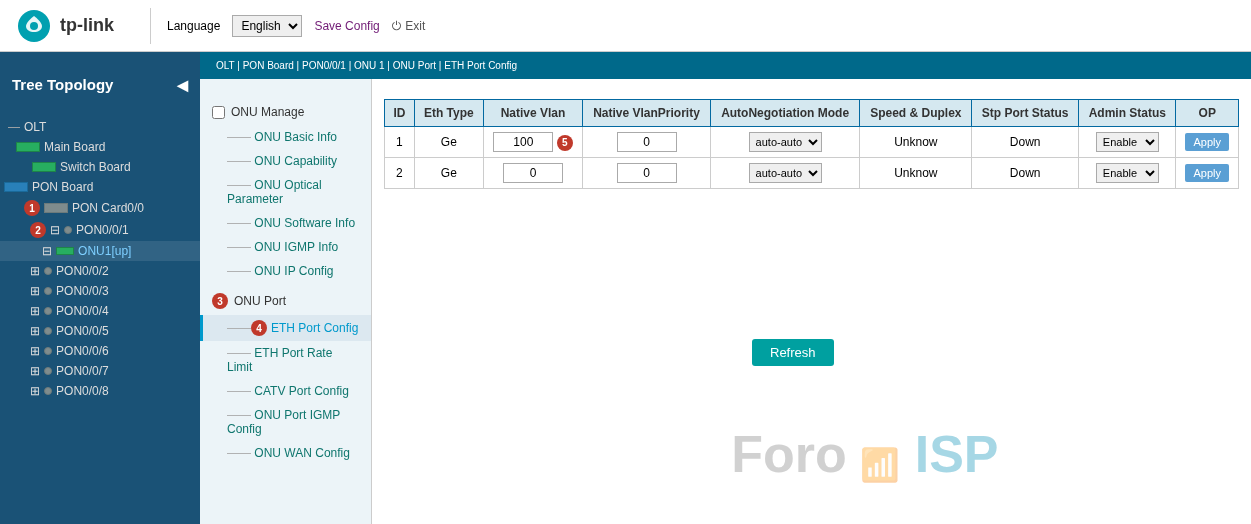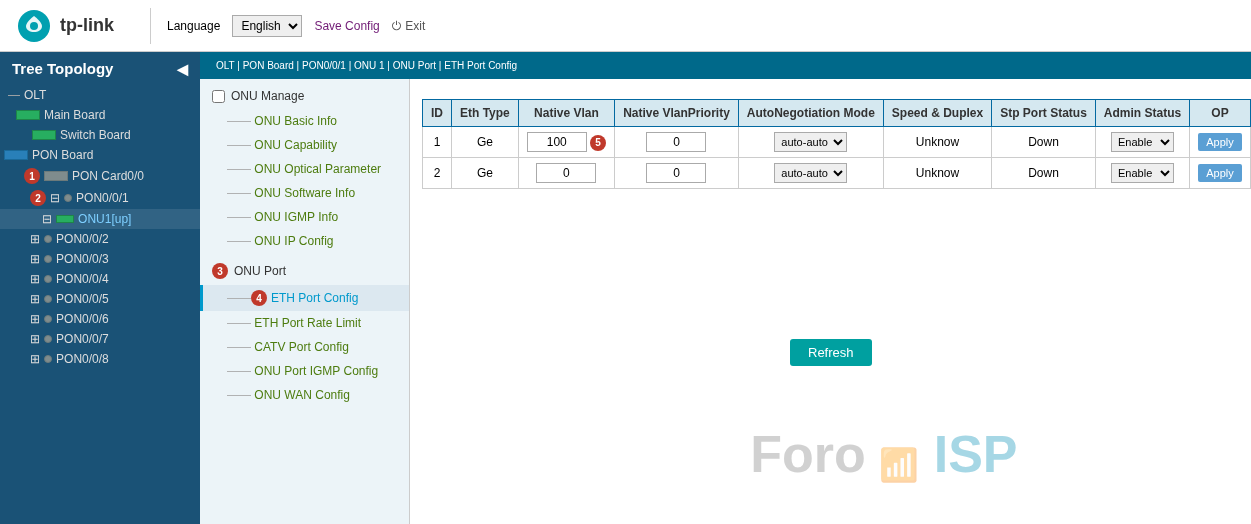--- a/index.html
+++ b/index.html
@@ -23,21 +23,21 @@
     
     .main-layout { display: flex; height: calc(100vh - 52px); }
 
     
     .sidebar {
       width: 200px; background: #1a5276; color: #fff;
       flex-shrink: 0; overflow-y: auto;
     }
     .sidebar-header {
       display: flex; align-items: center; justify-content: space-between;
-      padding: 8px 12px; background: #1a5276; font-size: 15px; font-weight: bold;
+      padding: 24px 12px; background: #1a5276; font-size: 15px; font-weight: bold;
     }
     .sidebar-toggle { cursor: pointer; color: #fff; font-size: 14px; }
     .node-icon {
       display: inline-block; width: 24px; height: 10px;
       background: #2c3e50; border: 1px solid #555; margin-right: 4px; vertical-align: middle;
     }
     .node-icon.green { background: #27ae60; border-color: #1e8449; }
     .node-icon.blue { background: #2980b9; border-color: #1a6a9a; }
     .node-icon.gray { background: #7f8c8d; border-color: #6c7a7b; }
     .node-icon.small { width: 8px; height: 8px; border-radius: 50%; }
@@ -54,30 +54,30 @@
     
     .breadcrumb {
       background: #00698a; color: #ffffff; padding: 8px 16px; font-size: 10px;
     }
 
     
     .main-content { flex: 1; display: flex; overflow: hidden; background: #fff; }
 
     
     .left-nav {
-      width: 210px; background: #ecf4f8; border-right: 1px solid #ccc;
-      padding: 4px 0; overflow-y: auto;
+      width: 172px; background: #ecf4f8; border-right: 1px solid #ccc;
+      padding: 20px 0; overflow-y: auto;
     }
     .nav-section-title {
       display: flex; align-items: center; padding: 6px 12px;
       font-size: 12px; color: #333; font-weight: normal;
     }
     .nav-section-title .checkbox { margin-right: 6px; }
     .nav-item {
-      padding: 5px 12px 5px 24px; font-size: 12px; color: #4d7c0f;
+      padding: 5px 12px 5px 24px; font-size: 12px; color: #0f766e;
       cursor: pointer; border-left: 3px solid transparent;
     }
     .nav-item.active { color: #0099cc; border-left-color: #0099cc; background: #dce8f0; }
     .nav-item::before { content: "—— "; color: #aaa; }
 
     
     .right-panel { flex: 1; padding: 12px; overflow: auto; position: relative; }
 
     
     .data-table { border-collapse: collapse; width: 100%; margin-top: 8px; font-size: 12px; }

